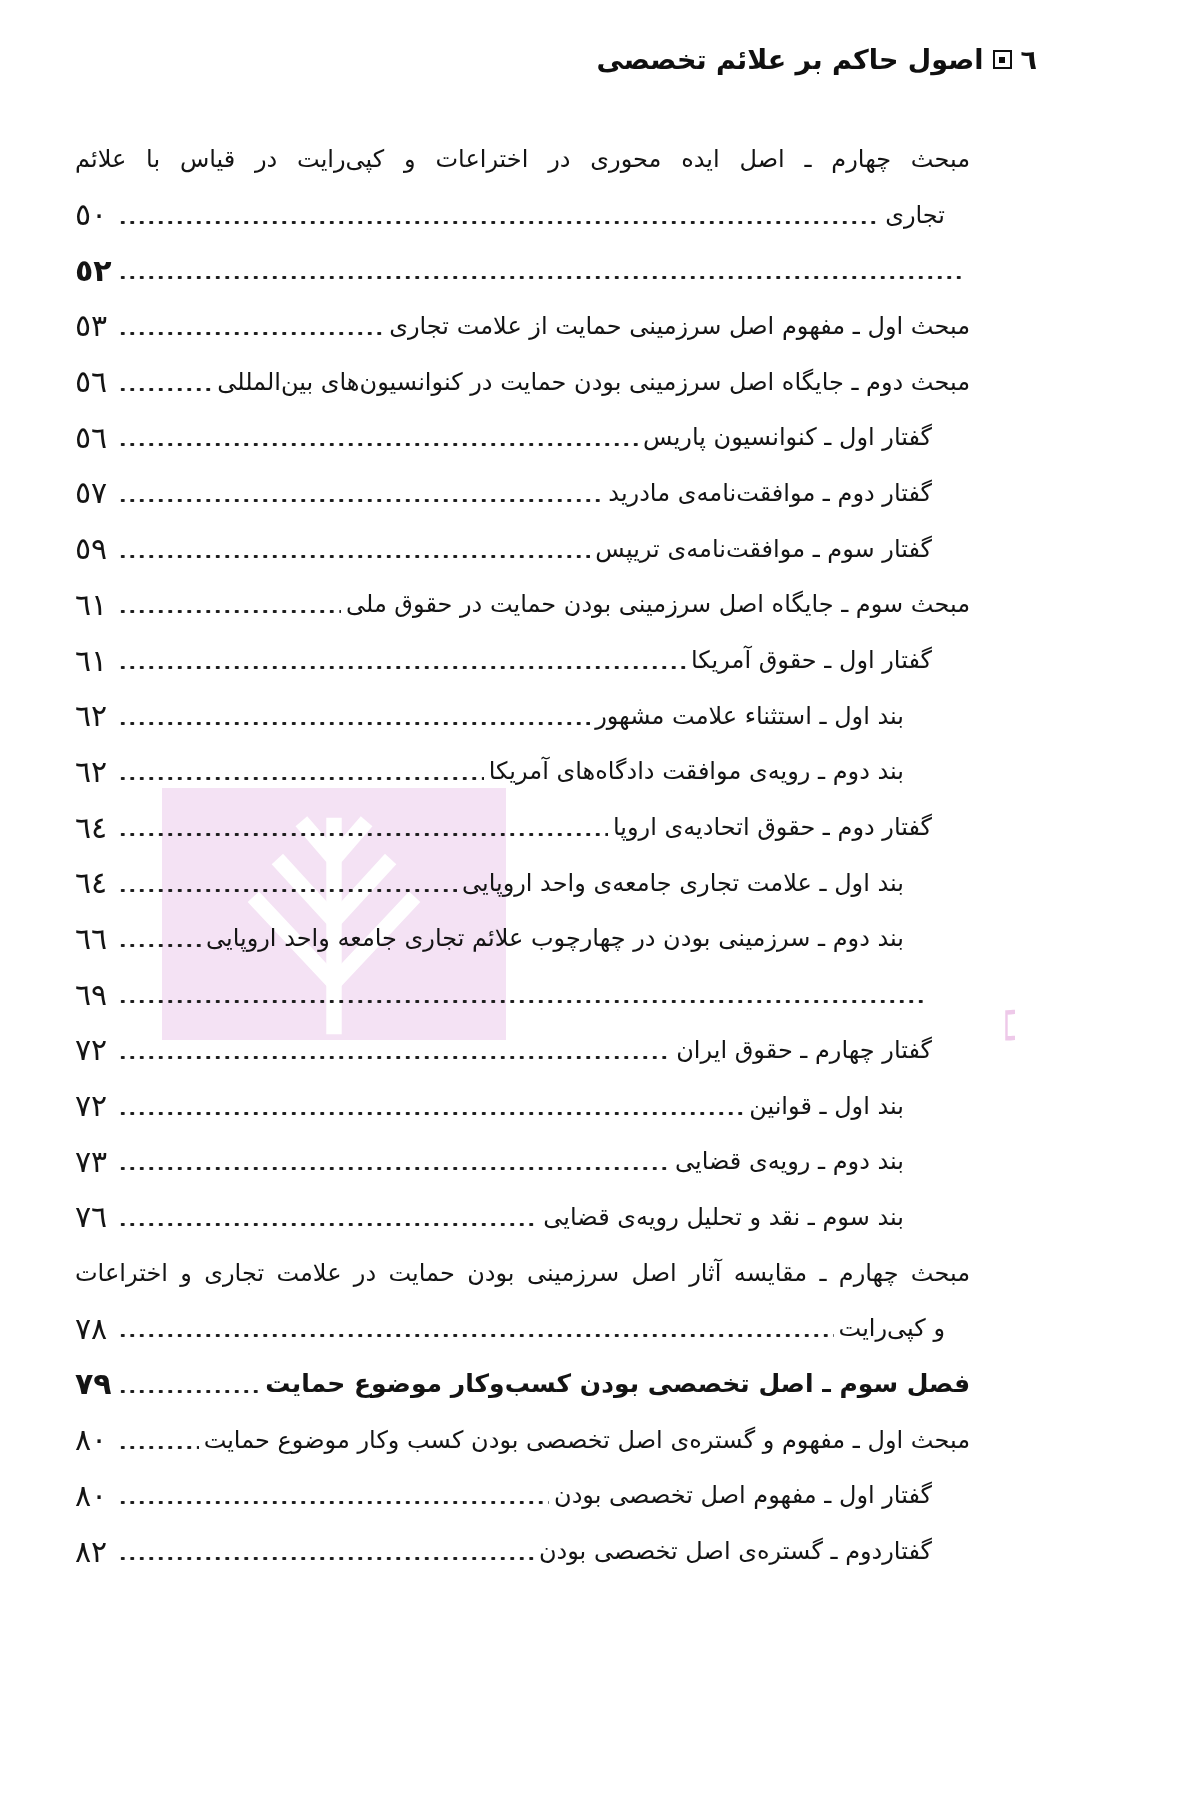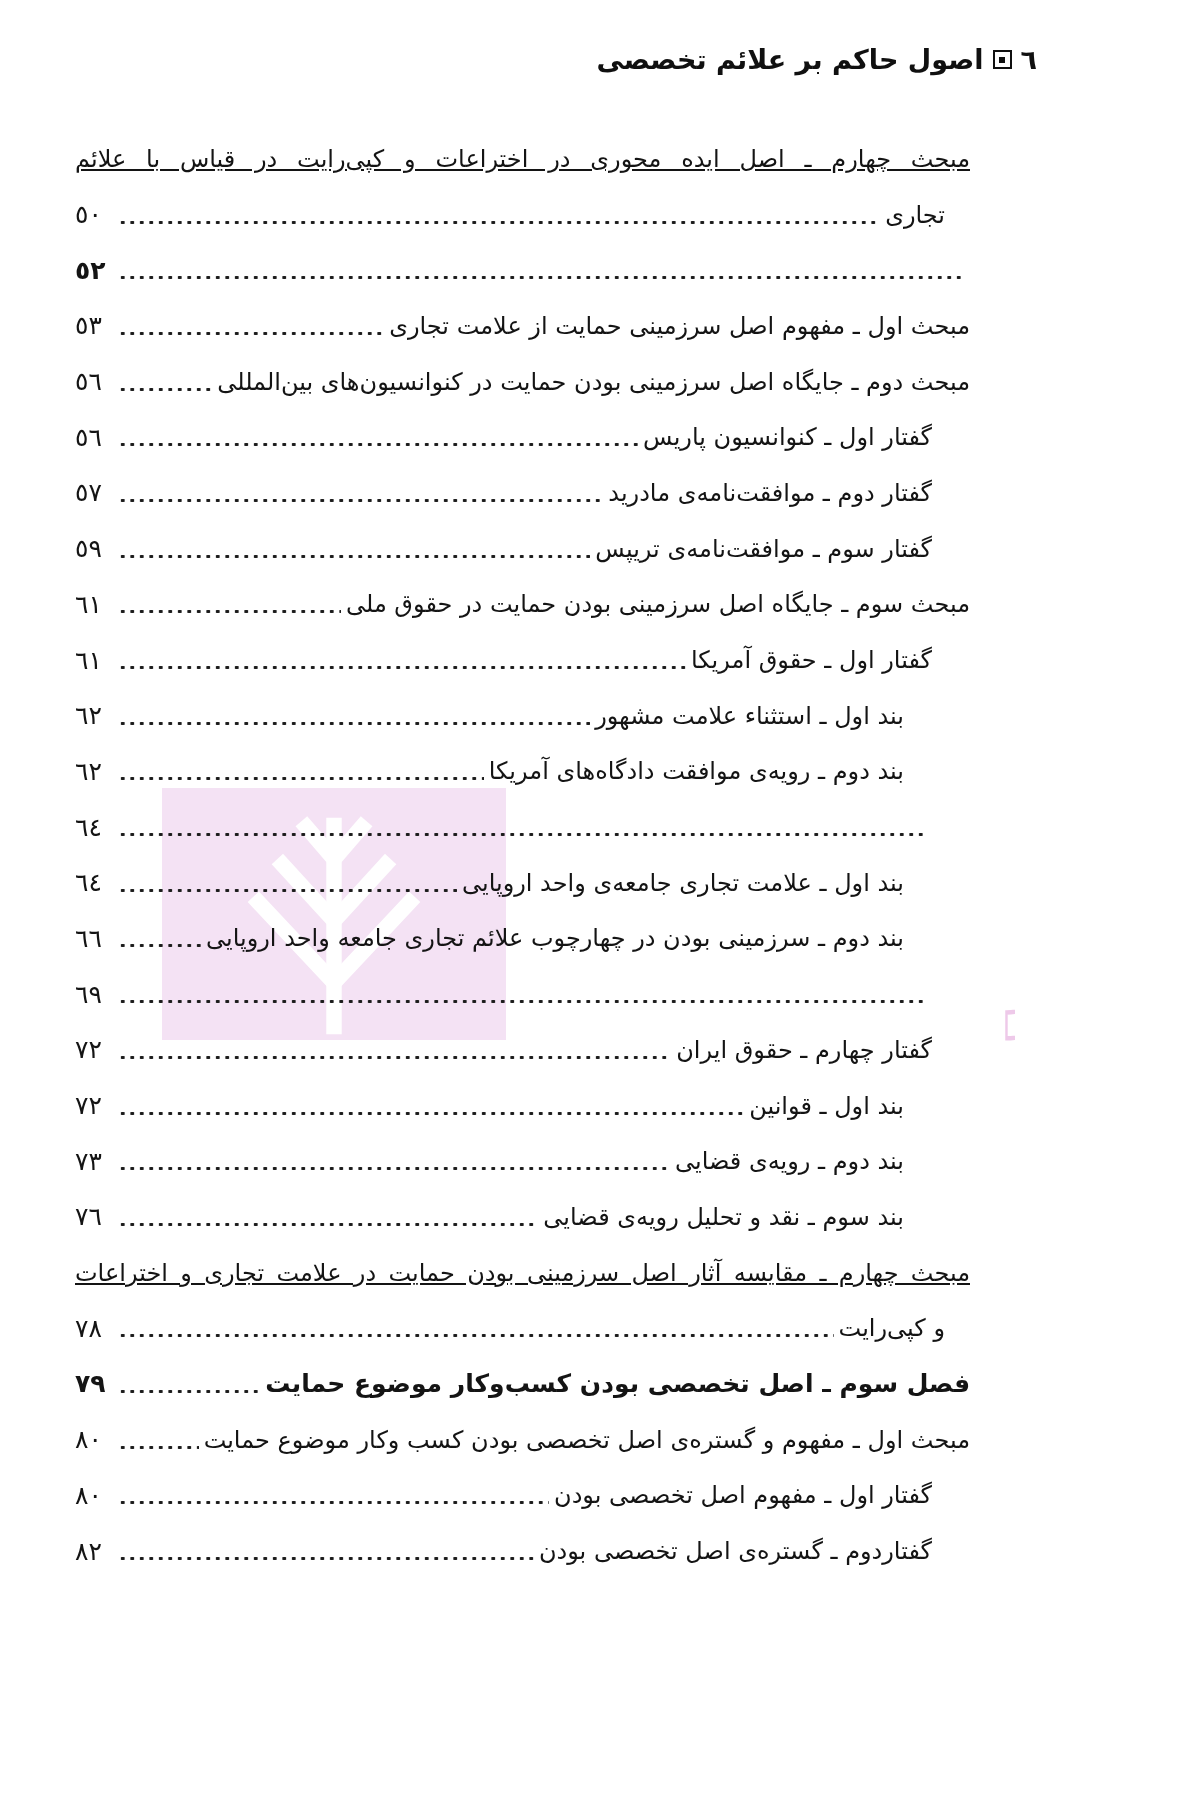--- a/index.html
+++ b/index.html
@@ -66,21 +66,20 @@
     font-size:24px;
     white-space:nowrap;
   }
   .toc-row.bold{font-weight:bold;font-size:25px;}
   .toc-row .title{flex:0 0 auto;}
   .toc-row.justify .title{
     flex:1 1 auto;
     white-space:normal;
     text-align:justify;
     text-align-last:justify;
-    text-decoration:underline;
   }
   .toc-row.lv-goftar{padding-right:38px;}
   .toc-row.lv-band{padding-right:66px;}
   .toc-row.lv-cont{padding-right:25px;}
   .leader{
     flex:1 1 auto;
     position:relative;
     align-self:stretch;
     min-width:14px;
     margin:0 3px;
@@ -90,21 +89,21 @@
     position:absolute;left:2px;right:2px;
     top:calc(50% + 5px);height:5px;
     background-image:radial-gradient(circle, #1c1c1c 1.7px, transparent 2px);
     background-size:9.5px 5px;
     background-repeat:repeat-x;
   }
   .pagenum{
     flex:0 0 auto;
     min-width:38px;
     text-align:left;
-    font-size:25px;
+    font-size:30px;
   }
 </style>
 </head>
 <body>
 
 <div class="page">
 
   <div class="watermark">
     <div class="wm-square">
       <svg viewBox="0 0 120 140" width="206" height="240">
@@ -185,20 +184,21 @@
         <span class="title">بند اول ـ استثناء علامت مشهور</span>
         <span class="leader"></span>
         <span class="pagenum">٦٢</span>
       </div>
       <div class="toc-row lv-band">
         <span class="title">بند دوم ـ رویه‌ی موافقت دادگاه‌های آمریکا</span>
         <span class="leader"></span>
         <span class="pagenum">٦٢</span>
       </div>
       <div class="toc-row lv-goftar">
+        <span class="title">گفتار دوم ـ حقوق اتحادیه‌ی اروپا</span>
         <span class="leader"></span>
         <span class="pagenum">٦٤</span>
       </div>
       <div class="toc-row lv-band">
         <span class="title">بند اول ـ علامت تجاری جامعه‌ی واحد اروپایی</span>
         <span class="leader"></span>
         <span class="pagenum">٦٤</span>
       </div>
       <div class="toc-row lv-band">
         <span class="title">بند دوم ـ سرزمینی بودن در چهارچوب علائم تجاری جامعه واحد اروپایی</span>

